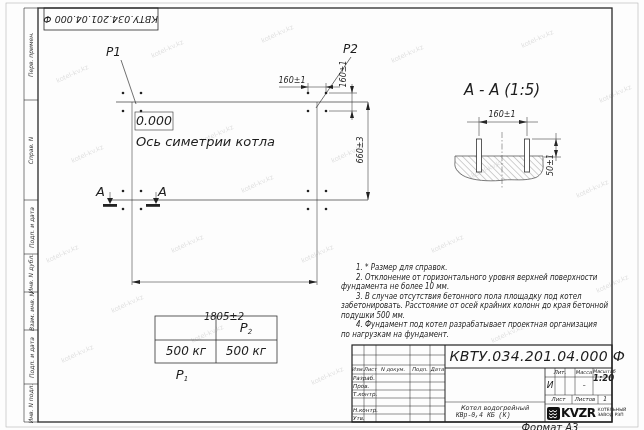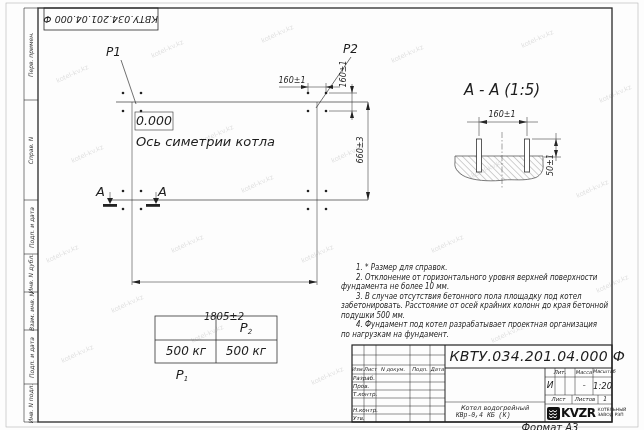--- a/index.html
+++ b/index.html
@@ -269,21 +269,21 @@
   <div class="t" style="left:353px;top:416px;font-size:5.6px;">Утв.</div>
 
   <div class="t c" style="left:446px;top:405px;width:98px;font-size:6.5px;">Котел водогрейный</div>
   <div class="t c" style="left:446px;top:413px;width:74px;font-size:6.5px;font-family:Liberation Mono, monospace;">КВр-0,4  КБ  (К)</div>
 
   <div class="t c" style="left:545px;top:370px;width:30px;font-size:5.5px;">Лит.</div>
   <div class="t c" style="left:575px;top:370px;width:18px;font-size:5.2px;">Масса</div>
   <div class="t c" style="left:593px;top:370px;width:19px;font-size:4.8px;">Масштаб</div>
   <div class="t c" style="left:545px;top:381px;width:10px;font-size:9px;">И</div>
   <div class="t c" style="left:575px;top:381px;width:18px;font-size:9px;">-</div>
-  <div class="t c" style="left:593px;top:382px;width:19px;font-size:8.5px;">1:20</div>
+  <div class="t c" style="left:593px;top:374px;width:19px;font-size:8.5px;font-weight:bold;">1:20</div>
 
   <div class="t c" style="left:545px;top:397px;width:27px;font-size:5.5px;">Лист</div>
   <div class="t c" style="left:572px;top:397px;width:26px;font-size:5.5px;">Листов</div>
   <div class="t c" style="left:598px;top:396px;width:14px;font-size:6.5px;">1</div>
 
   <div style="position:absolute;left:547px;top:405px;width:64px;height:16px;display:flex;align-items:center;">
     <svg width="13" height="13" viewBox="0 0 13 13" style="position:static;flex:none;">
       <rect x="0" y="0" width="13" height="13" rx="2" fill="#111"></rect>
       <polyline points="2,3.5 4,5 6,3.5 8,5 10,3.5" fill="none" stroke="#fff" stroke-width="1"></polyline>
       <polyline points="2,6.5 4,8 6,6.5 8,8 10,6.5" fill="none" stroke="#fff" stroke-width="1"></polyline>

